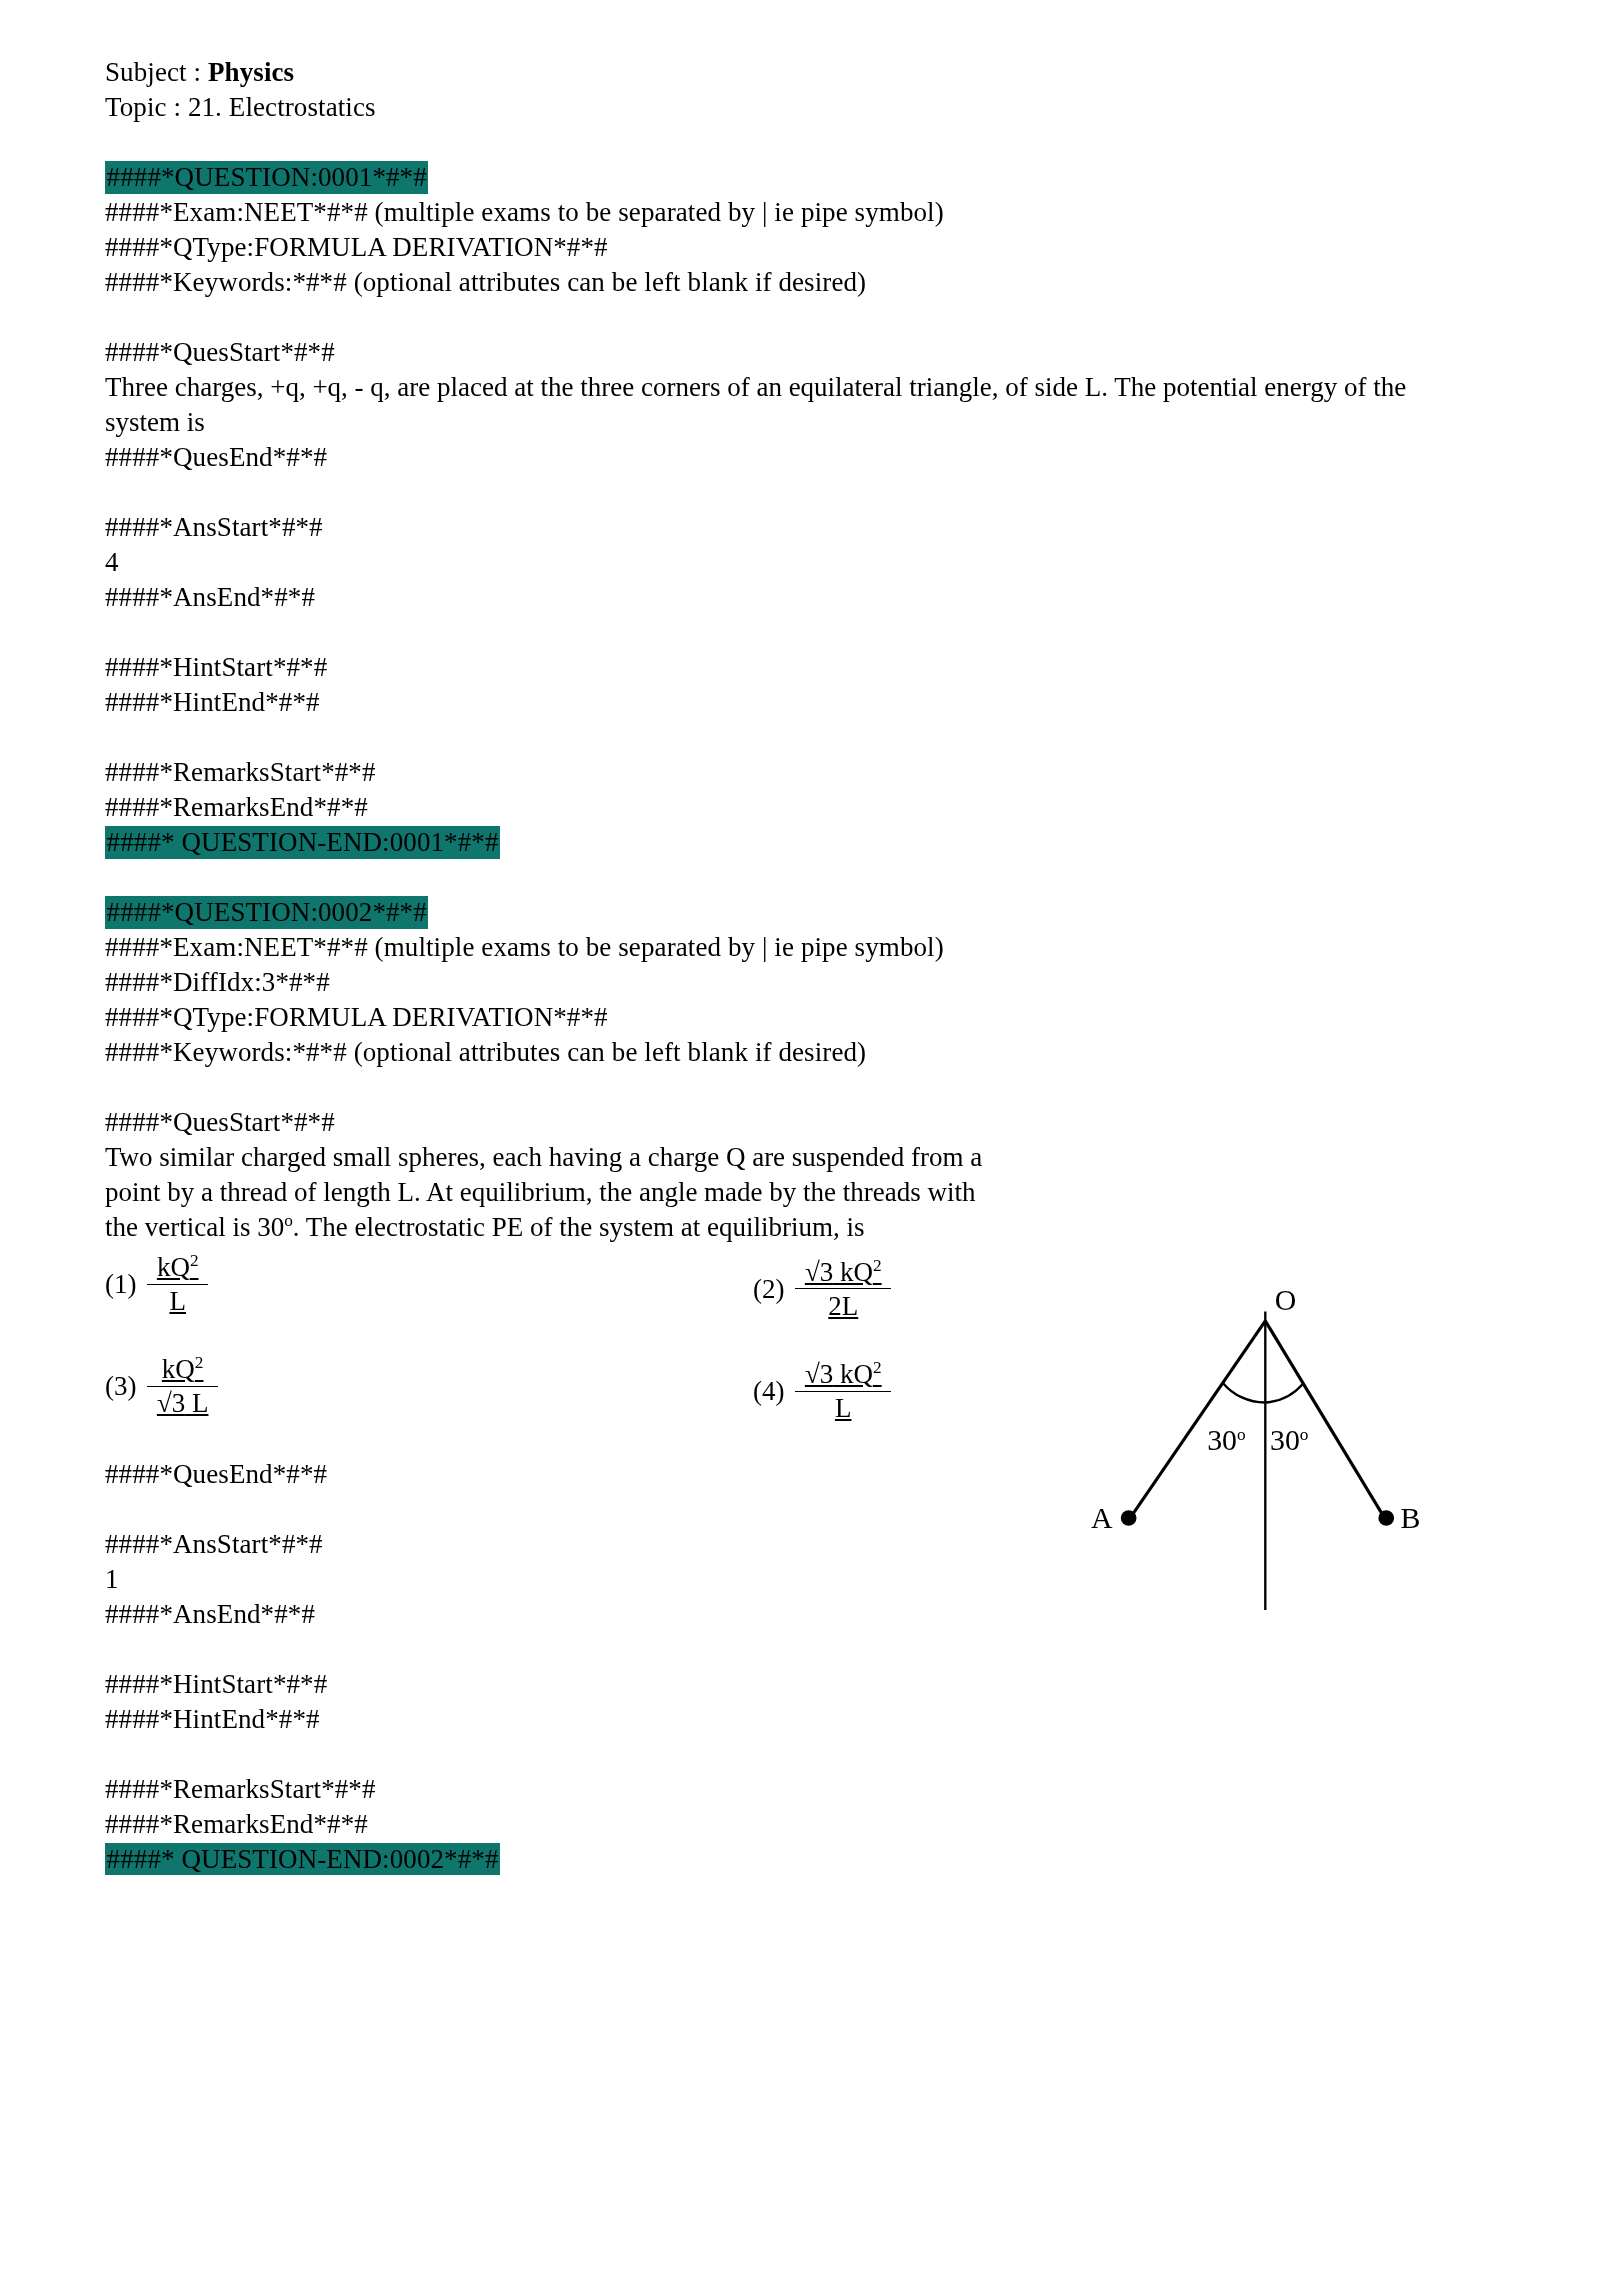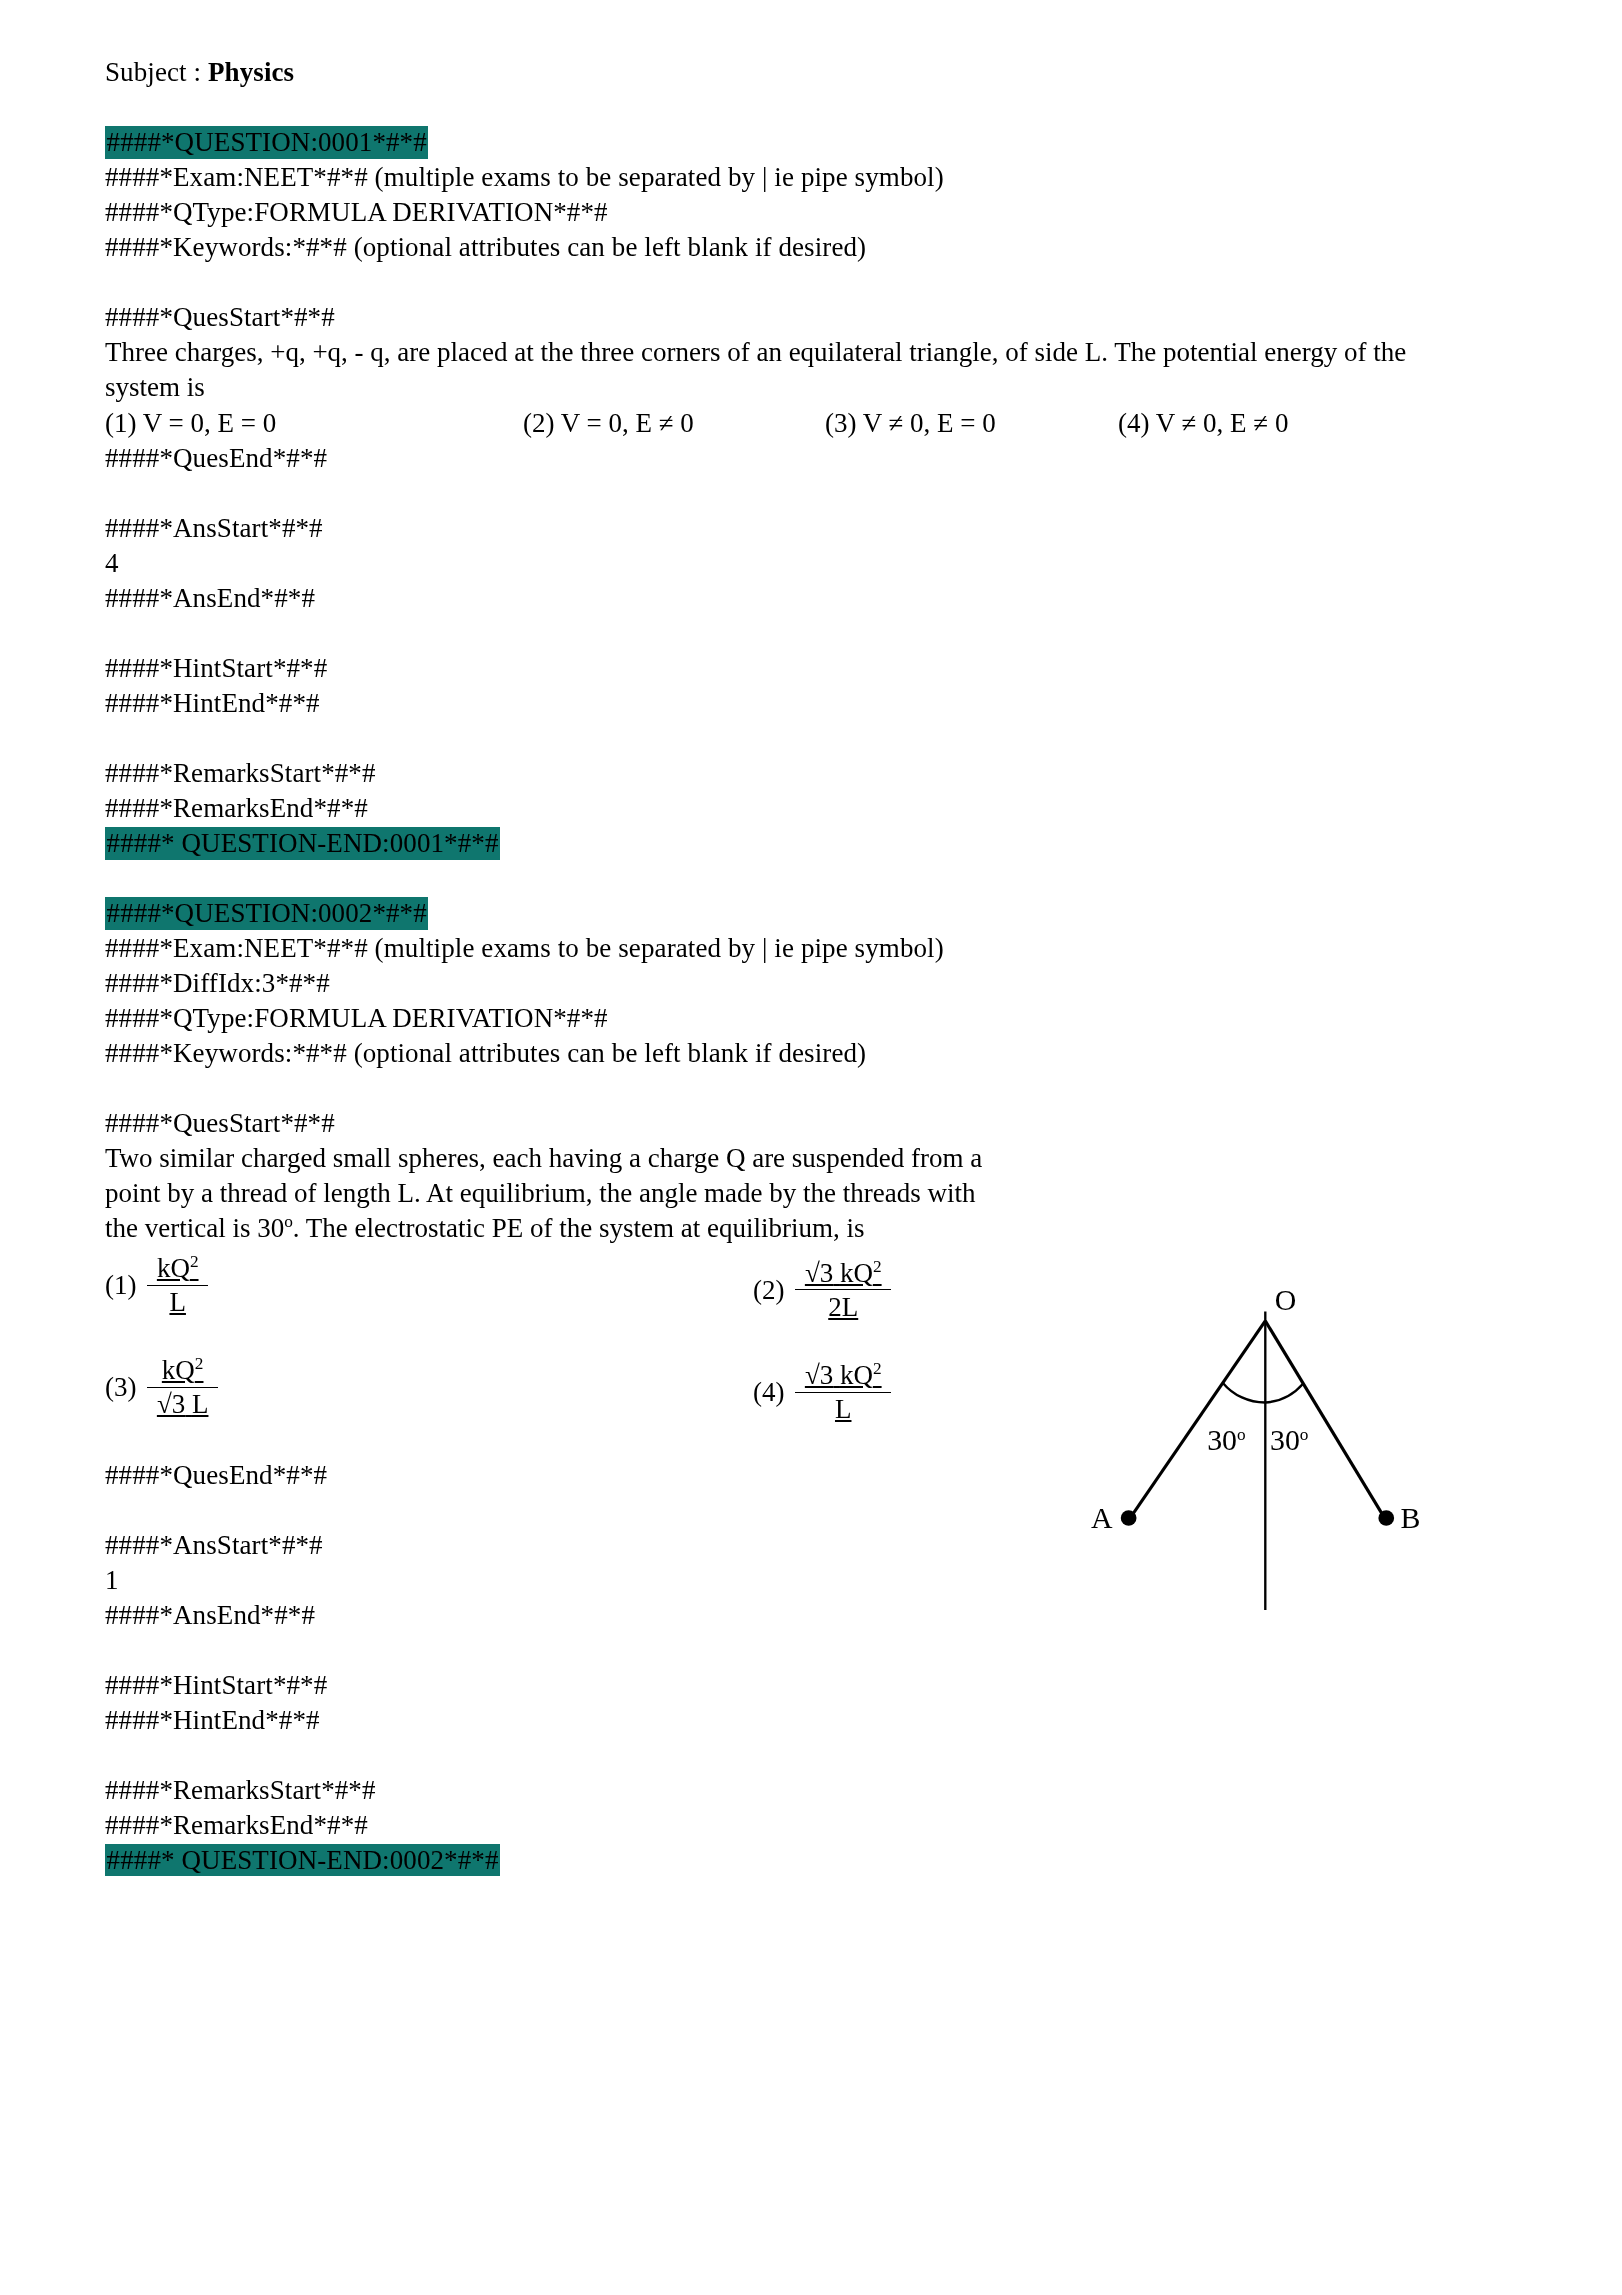--- a/index.html
+++ b/index.html
@@ -112,39 +112,34 @@
     height: 377px;
   }
   .diagram svg { display: block; }
 </style>
 </head>
 <body>
 
 <div class="page">
 
   <div class="line"><span>Subject : </span><span class="bold">Physics</span></div>
+  <div class="line">Topic : 21. Electrostatics</div>
 
   <div class="blank">&nbsp;</div>
 
   <div class="line"><span class="hl">####*QUESTION:0001*#*#</span></div>
   <div class="line">####*Exam:NEET*#*# (multiple exams to be separated by | ie pipe symbol)</div>
   <div class="line">####*QType:FORMULA DERIVATION*#*#</div>
   <div class="line">####*Keywords:*#*# (optional attributes can be left blank if desired)</div>
 
   <div class="blank">&nbsp;</div>
 
   <div class="line">####*QuesStart*#*#</div>
   <div class="qtext">Three charges, +q, +q, - q, are placed at the three corners of an equilateral triangle, of side L.  The potential energy of the system is</div>
 
-  <div class="opt-row-1">
-    <span class="o1a">(1) V = 0, E = 0</span>
-    <span class="o1b">(2) V = 0, E ≠ 0</span>
-    <span class="o1c">(3) V ≠ 0, E = 0</span>
-    <span class="o1d">(4) V ≠ 0, E ≠ 0</span>
-  </div>
 
   <div class="line">####*QuesEnd*#*#</div>
 
   <div class="blank">&nbsp;</div>
 
   <div class="line">####*AnsStart*#*#</div>
   <div class="line">4</div>
   <div class="line">####*AnsEnd*#*#</div>
 
   <div class="blank">&nbsp;</div>

